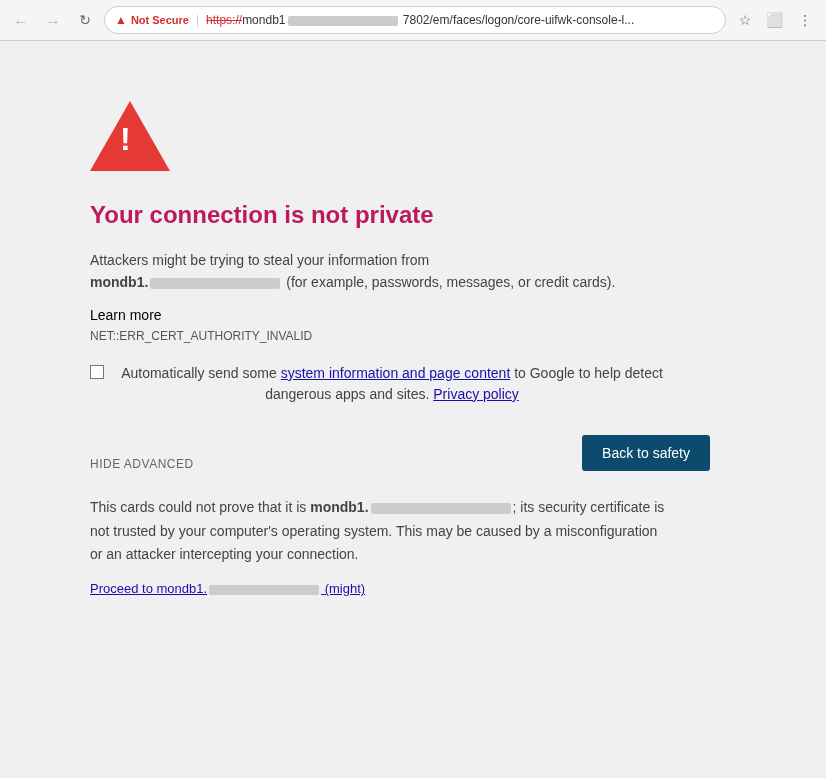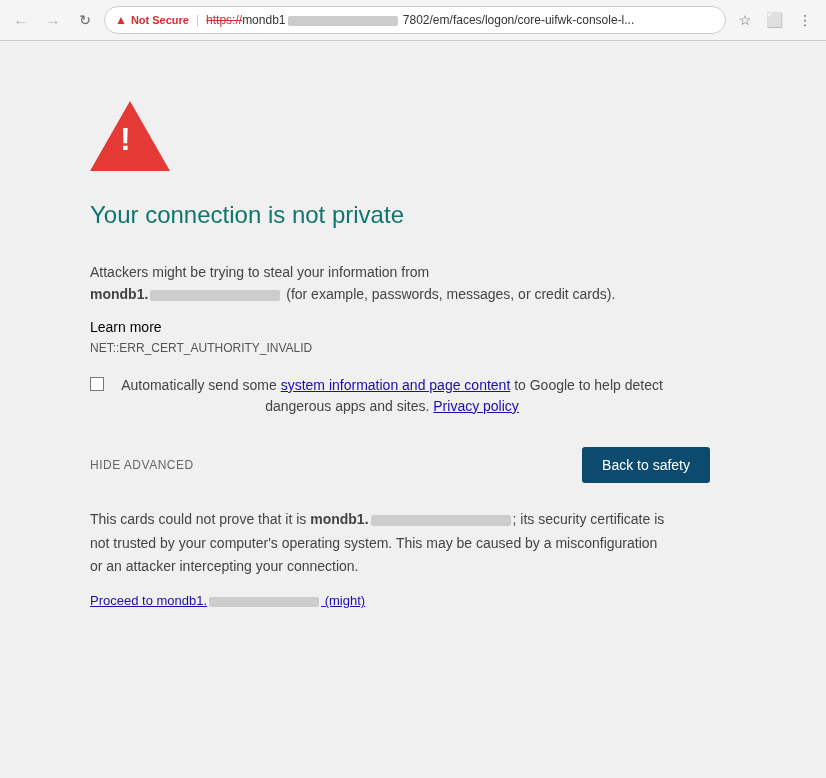--- a/index.html
+++ b/index.html
@@ -150,23 +150,23 @@
       position: absolute;
       top: 20px;
       left: -10px;
       color: white;
       font-size: 32px;
       font-weight: bold;
     }
 
     .main-title {
       font-size: 24px;
-      font-weight: 400;
-      color: #0f766e;
-      margin-bottom: 32px;
+      font-weight: 700;
+      color: #be185d;
+      margin-bottom: 20px;
     }
 
     .description {
       font-size: 14px;
       color: #444;
       max-width: 580px;
       line-height: 1.6;
       margin-bottom: 13px;
     }
 
@@ -218,21 +218,21 @@
     }
 
     .checkbox-label a {
       color: #1a0dab;
       text-decoration: underline;
       cursor: pointer;
     }
 
     .action-bar {
       display: flex;
-      align-items: center;
+      align-items: flex-end;
       justify-content: space-between;
       max-width: 640px;
       margin-bottom: 25px;
       padding-right: 20px;
     }
 
     .hide-advanced-btn {
       font-size: 12px;
       color: #666;
       text-transform: uppercase;

